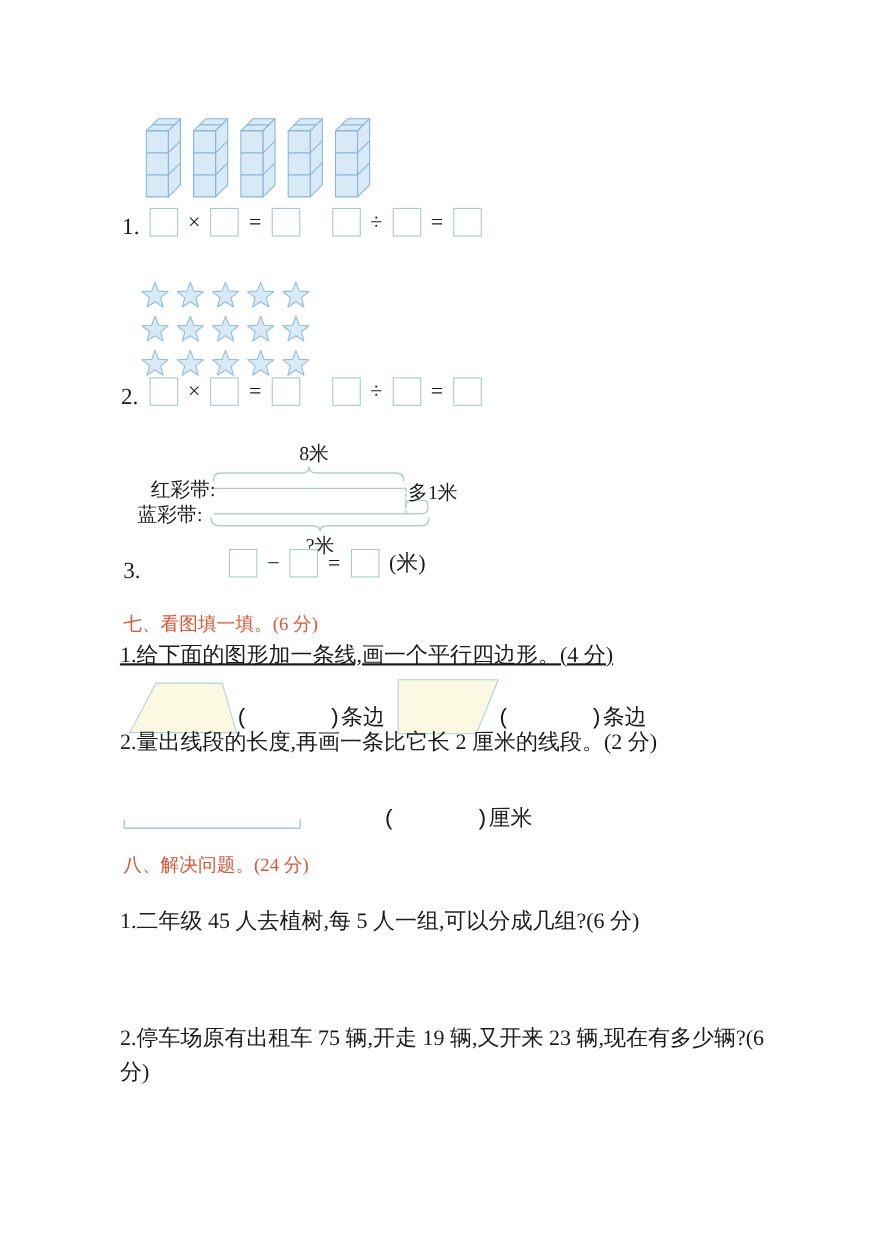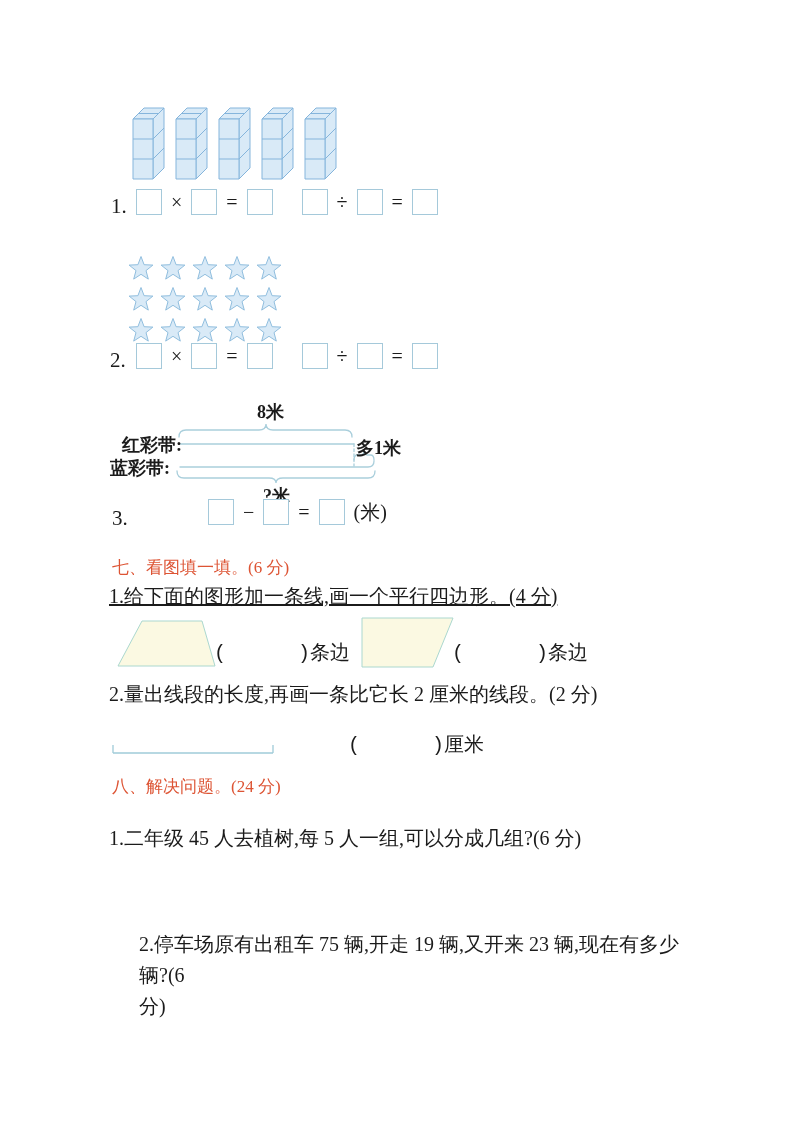--- a/index.html
+++ b/index.html
@@ -13,21 +13,21 @@
   .ansbox { width:26px; height:26px; border:1px solid #a5c9da; background:#fff; box-sizing:border-box; }
   .gapL { margin-left:20px; }
   .sym { font-size:20px; line-height:26px; }
   .qnum { font-size:21px; }
   .btext { font-size:20px; line-height:26px; }
   .orange { color:#dd5434; font-size:17px; }
   .pre { white-space:pre;font-family:Liberation Mono, monospace; }
   .rlabel { font-size:18px; }
   .cubes { display:flex; gap:9px; }
   .stars { display:grid; grid-template-columns:repeat(5,32px); row-gap:6px; }
-  .q2wrap div { line-height:31px;margin-left:30px; }
+  .q2wrap div { line-height:31px; }
 </style>
 </head>
 <body>
 
 <div class="page">
 
   <div class="abs cubes" style="left:132px; top:102px;">
     <svg width="34" height="78" viewBox="0 0 34 78">
       <g fill="#d9eaf7" stroke="#85b5dc" stroke-width="1" stroke-linejoin="round">
         <polygon points="1,17 12,6 32,6 21,17"></polygon>
@@ -169,21 +169,21 @@
     <span class="ansbox"></span>
     <span class="sym">=</span>
     <span class="ansbox"></span>
     <span class="ansbox gapL"></span>
     <span class="sym">÷</span>
     <span class="ansbox"></span>
     <span class="sym">=</span>
     <span class="ansbox"></span>
   </div>
 
-  <div class="abs" style="left:100px; top:398px; width:310px; height:110px;font-weight:bold;">
+  <div class="abs" style="left:115px; top:398px; width:310px; height:110px;">
     <svg class="abs" style="left:0; top:0;" width="310" height="110" viewBox="0 0 310 110">
       <g fill="none" stroke="#aacfdc" stroke-width="1.3" stroke-linecap="round">
         <path d="M79,39 Q79,32 86,32 L159,32 Q166,32 166,26 Q166,32 173,32 L245,32 Q252,32 252,39"></path>
         <line x1="80" y1="46" x2="254" y2="46"></line>
         <line x1="254" y1="46" x2="254" y2="68" stroke-dasharray="2.5,2.5"></line>
         <path d="M254,62 Q254,57 257.5,57 L260.5,57 Q264,57 264,53 Q264,57 267.5,57 L270.5,57 Q274,57 274,62"></path>
         <path d="M80,69 L268,69 Q274,69 274,63"></path>
         <path d="M77,73 Q77,80 84,80 L169,80 Q176,80 176,85 Q176,80 183,80 L268,80 Q275,80 275,73"></path>
       </g>
     </svg>
@@ -210,21 +210,21 @@
   <svg class="abs" style="left:112px; top:614px;" width="110" height="56" viewBox="0 0 110 56">
     <polygon points="30,7 90,7 103,52 6,52" fill="#fbf9e2" stroke="#abd8cf" stroke-width="1"></polygon>
   </svg>
   <span class="abs btext pre" style="left:214px; top:641px;">(      )条边</span>
 
   <svg class="abs" style="left:358px; top:614px;" width="100" height="56" viewBox="0 0 100 56">
     <polygon points="4,4 95,4 75,53 4,53" fill="#fbf9e2" stroke="#abd8cf" stroke-width="1"></polygon>
   </svg>
   <span class="abs btext pre" style="left:452px; top:641px;">(      )条边</span>
 
-  <div class="abs btext" style="left:109px; top:681px;">2.量出线段的长度,再画一条比它长 2 厘米的线段。(2 分)</div>
+  <div class="abs btext" style="left:109px; top:662px;">2.量出线段的长度,再画一条比它长 2 厘米的线段。(2 分)</div>
 
   <svg class="abs" style="left:112px; top:742px;" width="164" height="14" viewBox="0 0 164 14">
     <g stroke="#9fcbd8" stroke-width="1.3" fill="none">
       <line x1="1" y1="11" x2="161" y2="11"></line>
       <line x1="1" y1="3" x2="1" y2="11"></line>
       <line x1="161" y1="3" x2="161" y2="11"></line>
     </g>
   </svg>
   <span class="abs btext pre" style="left:308px; top:733px;margin-left:40px;">(      )厘米</span>
 

